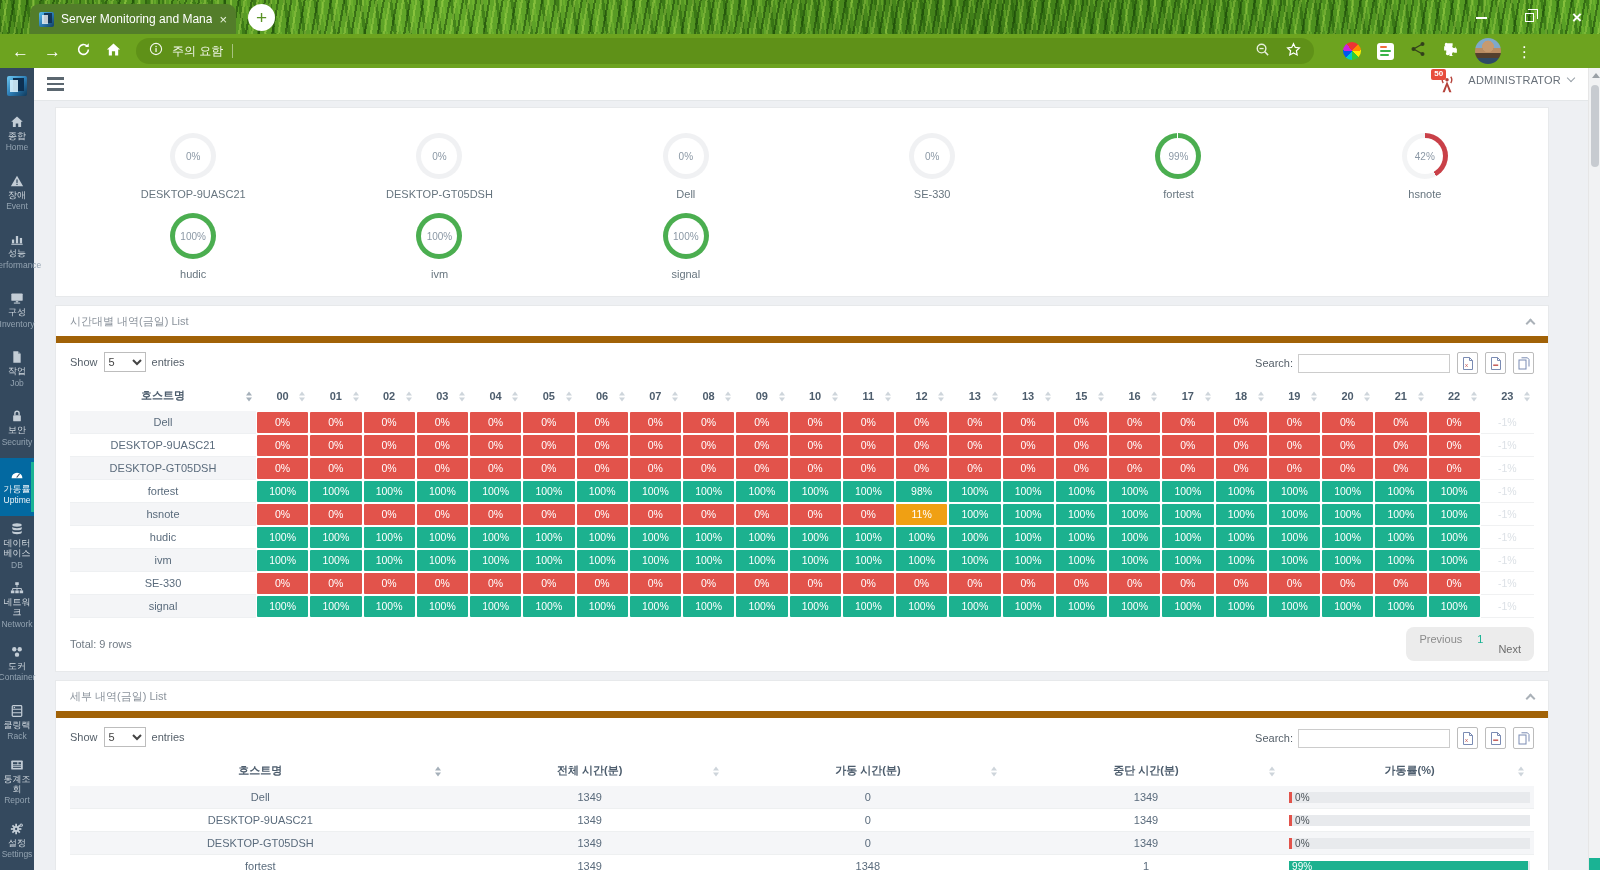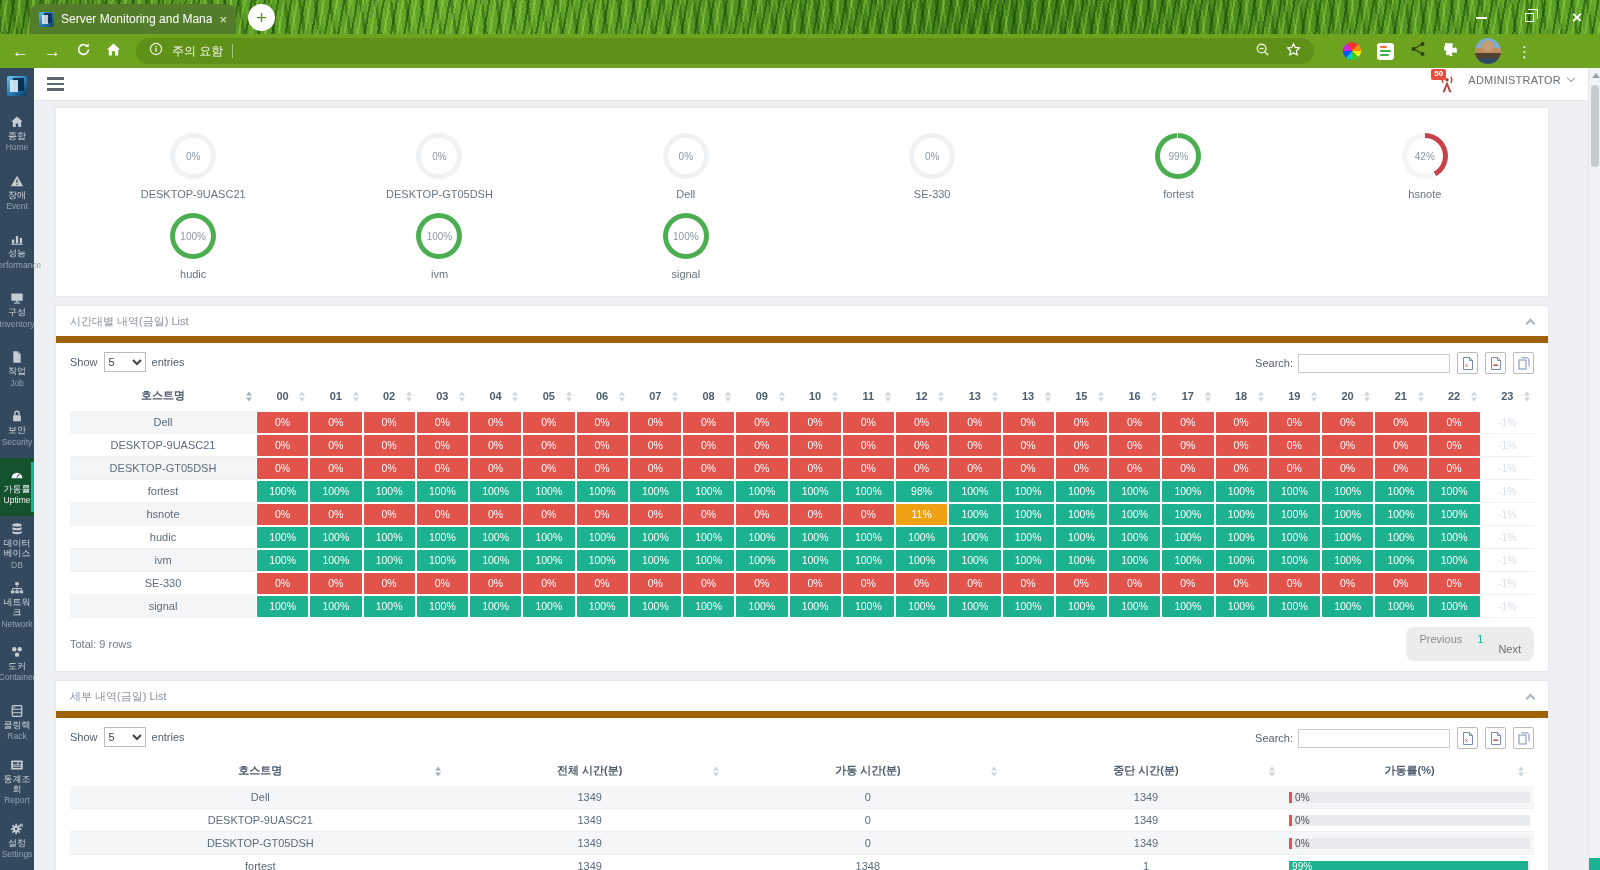--- a/index.html
+++ b/index.html
@@ -54,21 +54,21 @@
   .app{display:flex;height:802px;background:#eef0f3;position:relative;}
   .sidebar{width:34px;flex:0 0 34px;background:#34495e;display:flex;flex-direction:column;position:relative;z-index:6;}
   .sb-logo{height:36px;display:flex;align-items:center;justify-content:center;}
   .logo20{width:20px;height:20px;border-radius:2px;position:relative;
     background:linear-gradient(135deg,#6fc9f2 0%,#2d7fb8 50%,#0f3a5c 100%);}
   .logo20::before{content:"";position:absolute;left:6px;top:2px;width:11px;height:13px;background:#0d3052;}
   .logo20::after{content:"";position:absolute;left:3px;top:4px;width:8px;height:12px;background:rgba(214,239,252,.9);}
   .sb-nav{flex:1;display:flex;flex-direction:column;}
   .sb-item{flex:1;display:flex;flex-direction:column;align-items:center;justify-content:center;gap:2px;
     padding:3px 0;position:relative;cursor:pointer;}
-  .sb-item.active{background:#14532d;}
+  .sb-item.active{background:#0369a1;}
   .sb-item.active::after{content:"";position:absolute;right:0;top:4px;bottom:4px;width:3px;background:#1ab394;}
   .sb-ico{color:#c3cdd6;height:14px;display:flex;align-items:center;justify-content:center;}
   .sb-ico svg{width:14px;height:14px;}
   .sb-item.active .sb-ico{color:#fff;}
   .sb-ko{font-size:9px;color:#d4dbe1;line-height:1.15;text-align:center;word-break:break-all;width:32px;}
   .sb-en{font-size:8.5px;color:#93a3b1;line-height:1.1;white-space:nowrap;}
   .sb-item.active .sb-ko,.sb-item.active .sb-en{color:#eef4f8;}
 
   .main{flex:1;display:flex;flex-direction:column;overflow:hidden;position:relative;}
   .topbar{height:33px;background:#fff;border-bottom:1px solid #e4e7e9;display:flex;align-items:center;

